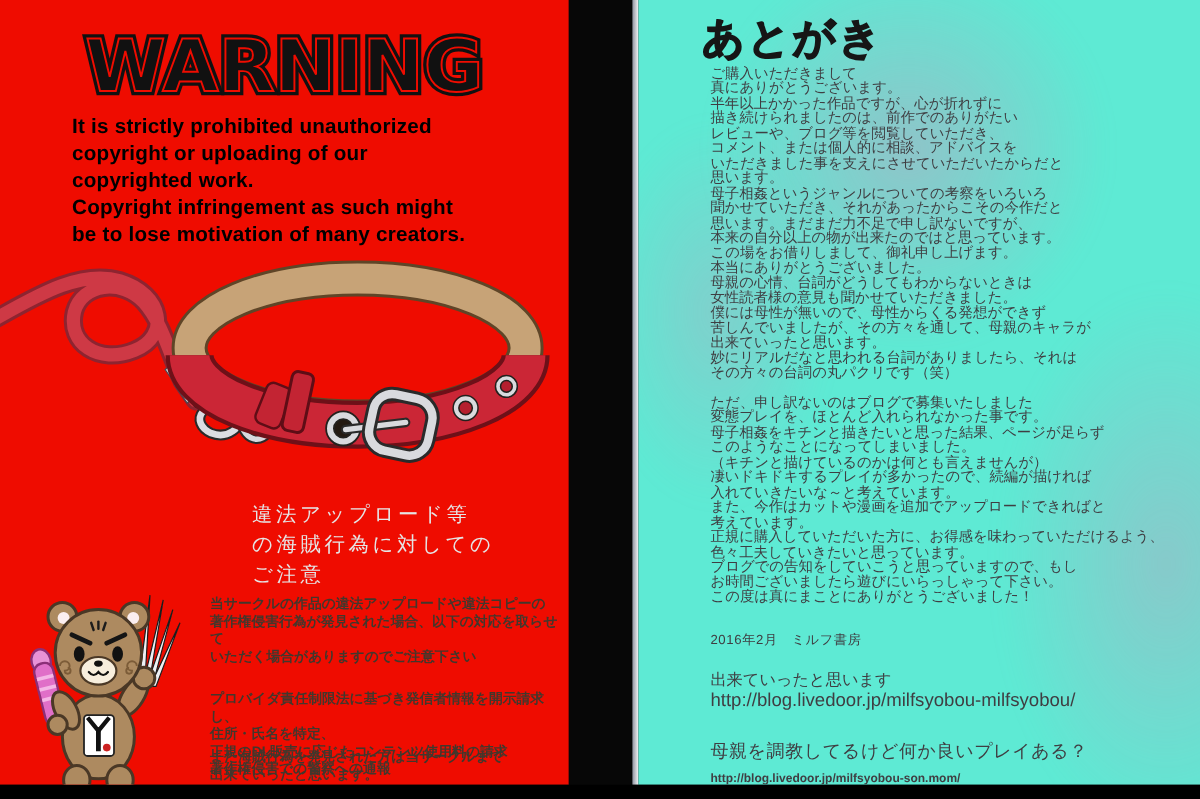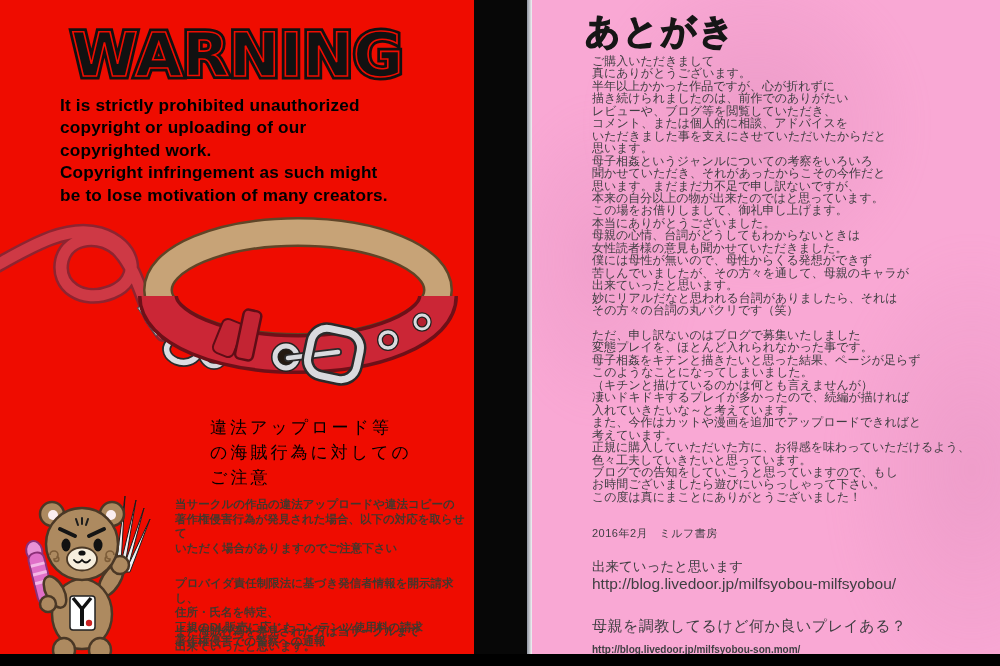--- a/index.html
+++ b/index.html
@@ -5,36 +5,36 @@
   html,body{margin:0;padding:0;background:#000;}
   #stage{position:relative;width:1000px;height:654px;overflow:hidden;background:#0a0a0a;
          font-family:"Liberation Sans","DejaVu Sans",sans-serif;}
   
   #left-page{position:absolute;left:0;top:0;width:474px;height:666px;background:#ef0c00;}
   #warning-svg{position:absolute;left:0;top:12px;}
   .en-notice{position:absolute;left:60px;top:94px;width:400px;
              font-size:17.2px;line-height:22.4px;font-weight:bold;color:#000000;
              white-space:pre-line;letter-spacing:.2px;}
   .brush-heading{position:absolute;left:210px;top:416px;
-                 font-family:Liberation Mono, monospace;
-                 font-size:17px;line-height:25px;color:#000000;letter-spacing:3px;
+                 font-family:Liberation Serif, serif;
+                 font-size:17px;line-height:25px;color:#e5e5e5;letter-spacing:3px;
                  white-space:pre-line;}
   .fine-print{position:absolute;left:175px;width:300px;font-size:11.5px;line-height:14.6px;
               font-weight:bold;color:#42372c;white-space:pre-line;}
   #fine-print-1{top:497px;}
   #fine-print-2{top:576px;}
   #fine-print-3{top:624px;}
   #collar-illustration{position:absolute;left:0;top:208px;}
   #bear-illustration{position:absolute;left:12px;top:492px;}
   
   #gutter{position:absolute;left:474px;top:0;width:53px;height:666px;background:#070707;}
   #gutter-highlight{position:absolute;left:527px;top:0;width:5px;height:666px;
                     background:linear-gradient(to right,#8f94a0,#f3f4f6);}
   
-  #right-page{position:absolute;left:532px;top:0;width:468px;height:666px;background:#f9a8d4;overflow:hidden;}
+  #right-page{position:absolute;left:532px;top:0;width:468px;height:666px;background:#5eead4;overflow:hidden;}
   .blob{position:absolute;border-radius:50%;filter:blur(10px);}
   #blob-1{left:60px;top:-40px;width:330px;height:330px;
           background:radial-gradient(closest-side,rgba(219,138,184,.40),rgba(219,138,184,0));}
   #blob-2{left:300px;top:240px;width:280px;height:460px;
           background:radial-gradient(closest-side,rgba(219,138,184,.34),rgba(219,138,184,0));}
   #blob-3{left:-30px;top:100px;width:190px;height:320px;
           background:radial-gradient(closest-side,rgba(219,138,184,.28),rgba(219,138,184,0));}
   #afterword-title{position:absolute;left:53px;top:8px;font-size:35px;font-weight:bold;color:#161616;
                    -webkit-text-stroke:1.3px #161616;letter-spacing:2px;}
   #afterword-body{position:absolute;left:60px;top:55px;width:400px;

